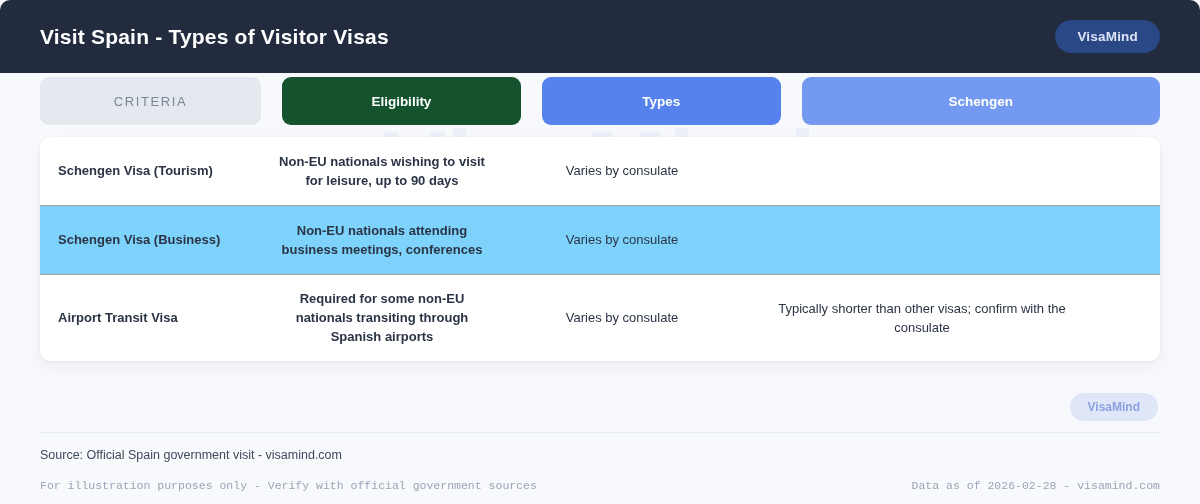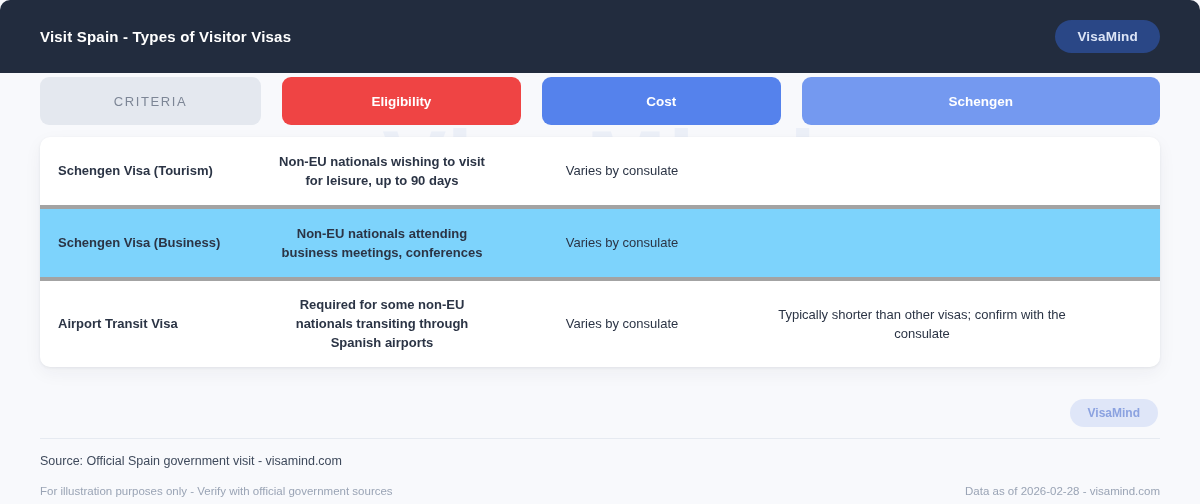--- a/index.html
+++ b/index.html
@@ -52,21 +52,21 @@
     border-top-left-radius: 10px;
     border-top-right-radius: 10px;
     display: flex;
     align-items: center;
     justify-content: space-between;
     padding: 0 40px;
     box-sizing: border-box;
   }
   .header-title {
     color: #ffffff;
-    font-size: 15px;
+    font-size: 21px;
     font-weight: bold;
     letter-spacing: .2px;
   }
   .brand-pill {
     background: #2a4786;
     color: #dbe4f6;
     font-size: 13.5px;
     font-weight: bold;
     padding: 9px 22px;
     border-radius: 999px;
@@ -94,39 +94,39 @@
     box-sizing: border-box;
   }
   .col-pill.c0 {
     width: 222px;
     background: #e4e8ef;
     color: #7d8696;
     letter-spacing: 1.6px;
     font-weight: normal;
     font-size: 13px;
   }
-  .col-pill.c1 { width: 240px; background: #ef4444; }
+  .col-pill.c1 { width: 240px; background: #14532d; }
   .col-pill.c2 { width: 240px; background: #5582ec; }
   .col-pill.c3 { width: 360px; background: #7499f0; }
 
   
   .table-card {
     position: relative;
     z-index: 2;
     margin: 12px 40px 0 40px;
     background: #ffffff;
     border-radius: 10px;
     box-shadow: 0 1px 3px rgba(30,41,59,.07), 0 6px 18px rgba(30,41,59,.05);
     overflow: hidden;
   }
   .row {
     display: flex;
     align-items: center;
     min-height: 68px;
-    border-bottom: 4px solid #a3a3a3;
+    border-bottom: 1px solid #a3a3a3;
   }
   .row:last-child { border-bottom: none; }
   .row.alt { background: #7dd3fc; }
   .cell {
     font-size: 13px;
     color: #2b3445;
     line-height: 1.48;
     padding: 14px 10px;
     box-sizing: border-box;
   }
@@ -176,38 +176,39 @@
     margin-bottom: 17px;
   }
   .footer-bottom {
     display: flex;
     justify-content: space-between;
     align-items: center;
   }
   .footer-note, .footer-date {
     font-size: 11.5px;
     color: #9aa4b5;
+    font-family: Liberation Mono, monospace;
   }
 </style>
 </head>
 <body>
 
 <div class="page">
 
   <div class="watermark">VisaMind</div>
 
   <div class="header">
     <div class="header-title">Visit Spain - Types of Visitor Visas</div>
     <div class="brand-pill">VisaMind</div>
   </div>
 
   <div class="col-headers">
     <div class="col-pill c0">CRITERIA</div>
     <div class="col-pill c1">Eligibility</div>
-    <div class="col-pill c2">Cost</div>
+    <div class="col-pill c2">Types</div>
     <div class="col-pill c3">Schengen</div>
   </div>
 
   <div class="table-card">
     <div class="row">
       <div class="cell c0">Schengen Visa (Tourism)</div>
       <div class="cell c1">Non-EU nationals wishing to visit for leisure, up to 90 days</div>
       <div class="cell c2">Varies by consulate</div>
     </div>
     <div class="row alt">

